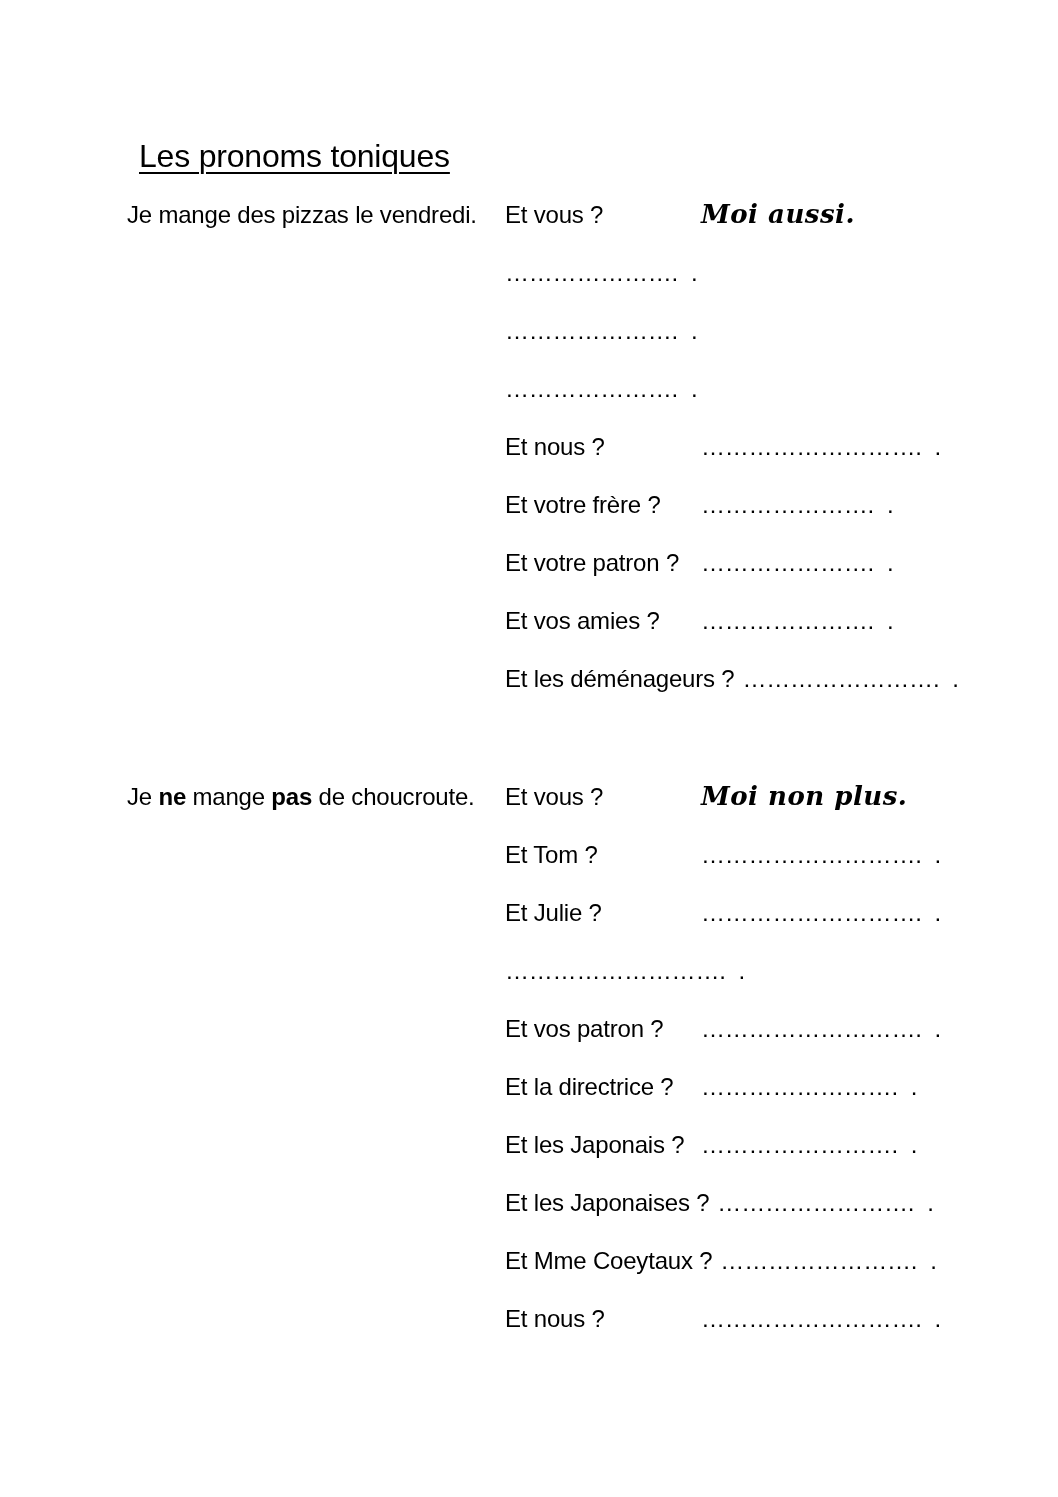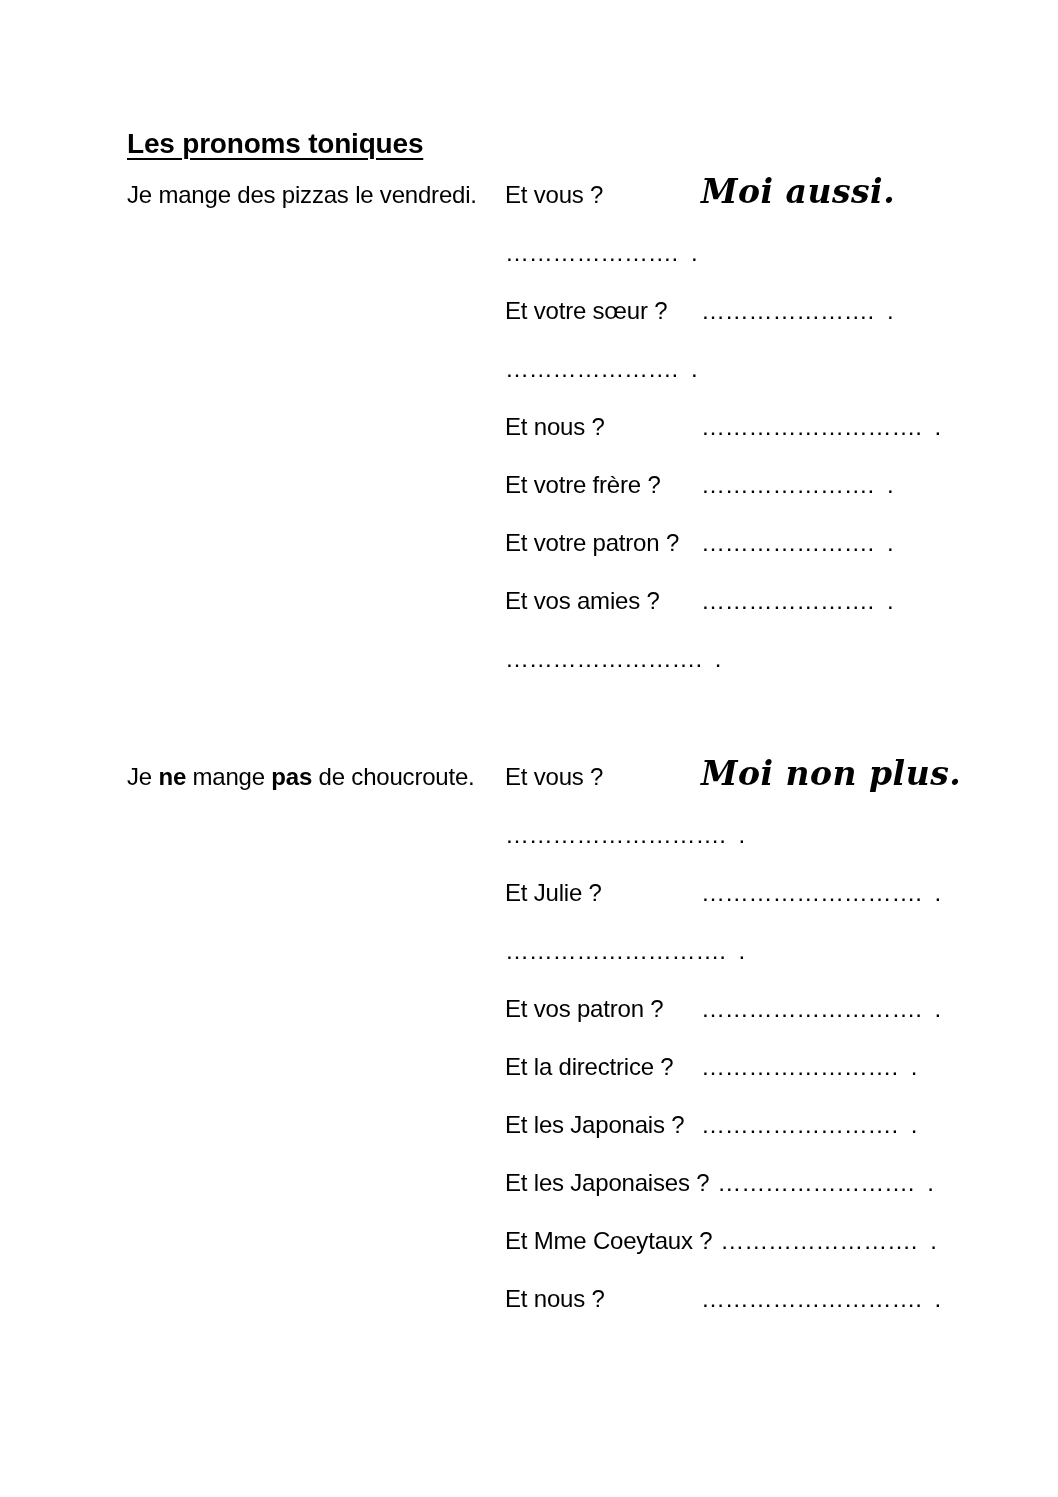--- a/index.html
+++ b/index.html
@@ -13,45 +13,45 @@
     letter-spacing: -0.2px;
     overflow: hidden;
   }
   .page {
     box-sizing: border-box;
     width: 1058px;
     height: 1497px;
     padding: 126px 30px 0 127px;
   }
   .title {
-    margin: 0;
-    font-size: 28px;
+    margin: 12px;
+    font-size: 32px;
     line-height: 36px;
-    font-weight: 700;
+    font-weight: 400;
     text-decoration: underline;
     text-decoration-thickness: 2px;
     text-underline-offset: 5px;
   }
   .block { margin-top: 4px; }
   .block.second { margin-top: 60px; }
   .row {
     display: flex;
     align-items: baseline;
     height: 58px;
     line-height: 58px;
   }
   .row > span, .statement span, .statement b { white-space: pre; }
   .statement { flex: 0 0 378px; width: 378px; }
   .question { min-width: 188px; padding-right: 8px; }
   .dots { }
   .handwritten {
     font-family: "DejaVu Serif", serif;
     font-style: italic;
     font-weight: 700;
-    font-size: 33px;
+    font-size: 26px;
     line-height: 52px;
     letter-spacing: 0.5px;
   }
   b { font-weight: 700; }
 </style>
 </head>
 <body>
 
 <div class="page">
 
@@ -62,21 +62,20 @@
         <span class="statement">Je mange des pizzas le vendredi.</span>
         <span class="question">Et vous ?</span>
         <span class="handwritten">Moi aussi.</span>
       </div>
     <div class="row">
         <span class="statement"></span>
         <span class="dots">………………….  .</span>
       </div>
     <div class="row">
         <span class="statement"></span>
-        <span class="question">Et votre sœur ?</span>
         <span class="dots">………………….  .</span>
       </div>
     <div class="row">
         <span class="statement"></span>
         <span class="dots">………………….  .</span>
       </div>
     <div class="row">
         <span class="statement"></span>
         <span class="question">Et nous ?</span>
         <span class="dots">……………………….  .</span>
@@ -91,32 +90,34 @@
         <span class="question">Et votre patron ?</span>
         <span class="dots">………………….  .</span>
       </div>
     <div class="row">
         <span class="statement"></span>
         <span class="question">Et vos amies ?</span>
         <span class="dots">………………….  .</span>
       </div>
     <div class="row">
         <span class="statement"></span>
+        <span class="question">Et les déménageurs ?</span>
         <span class="dots">…………………….  .</span>
       </div>
   </section>
 
   <section class="block second">
     <div class="row">
         <span class="statement"><span>Je </span><b>ne</b><span> mange </span><b>pas</b><span> de choucroute.</span></span>
         <span class="question">Et vous ?</span>
         <span class="handwritten">Moi non plus.</span>
       </div>
     <div class="row">
         <span class="statement"></span>
+        <span class="question">Et Tom ?</span>
         <span class="dots">……………………….  .</span>
       </div>
     <div class="row">
         <span class="statement"></span>
         <span class="question">Et Julie ?</span>
         <span class="dots">……………………….  .</span>
       </div>
     <div class="row">
         <span class="statement"></span>
         <span class="dots">……………………….  .</span>

